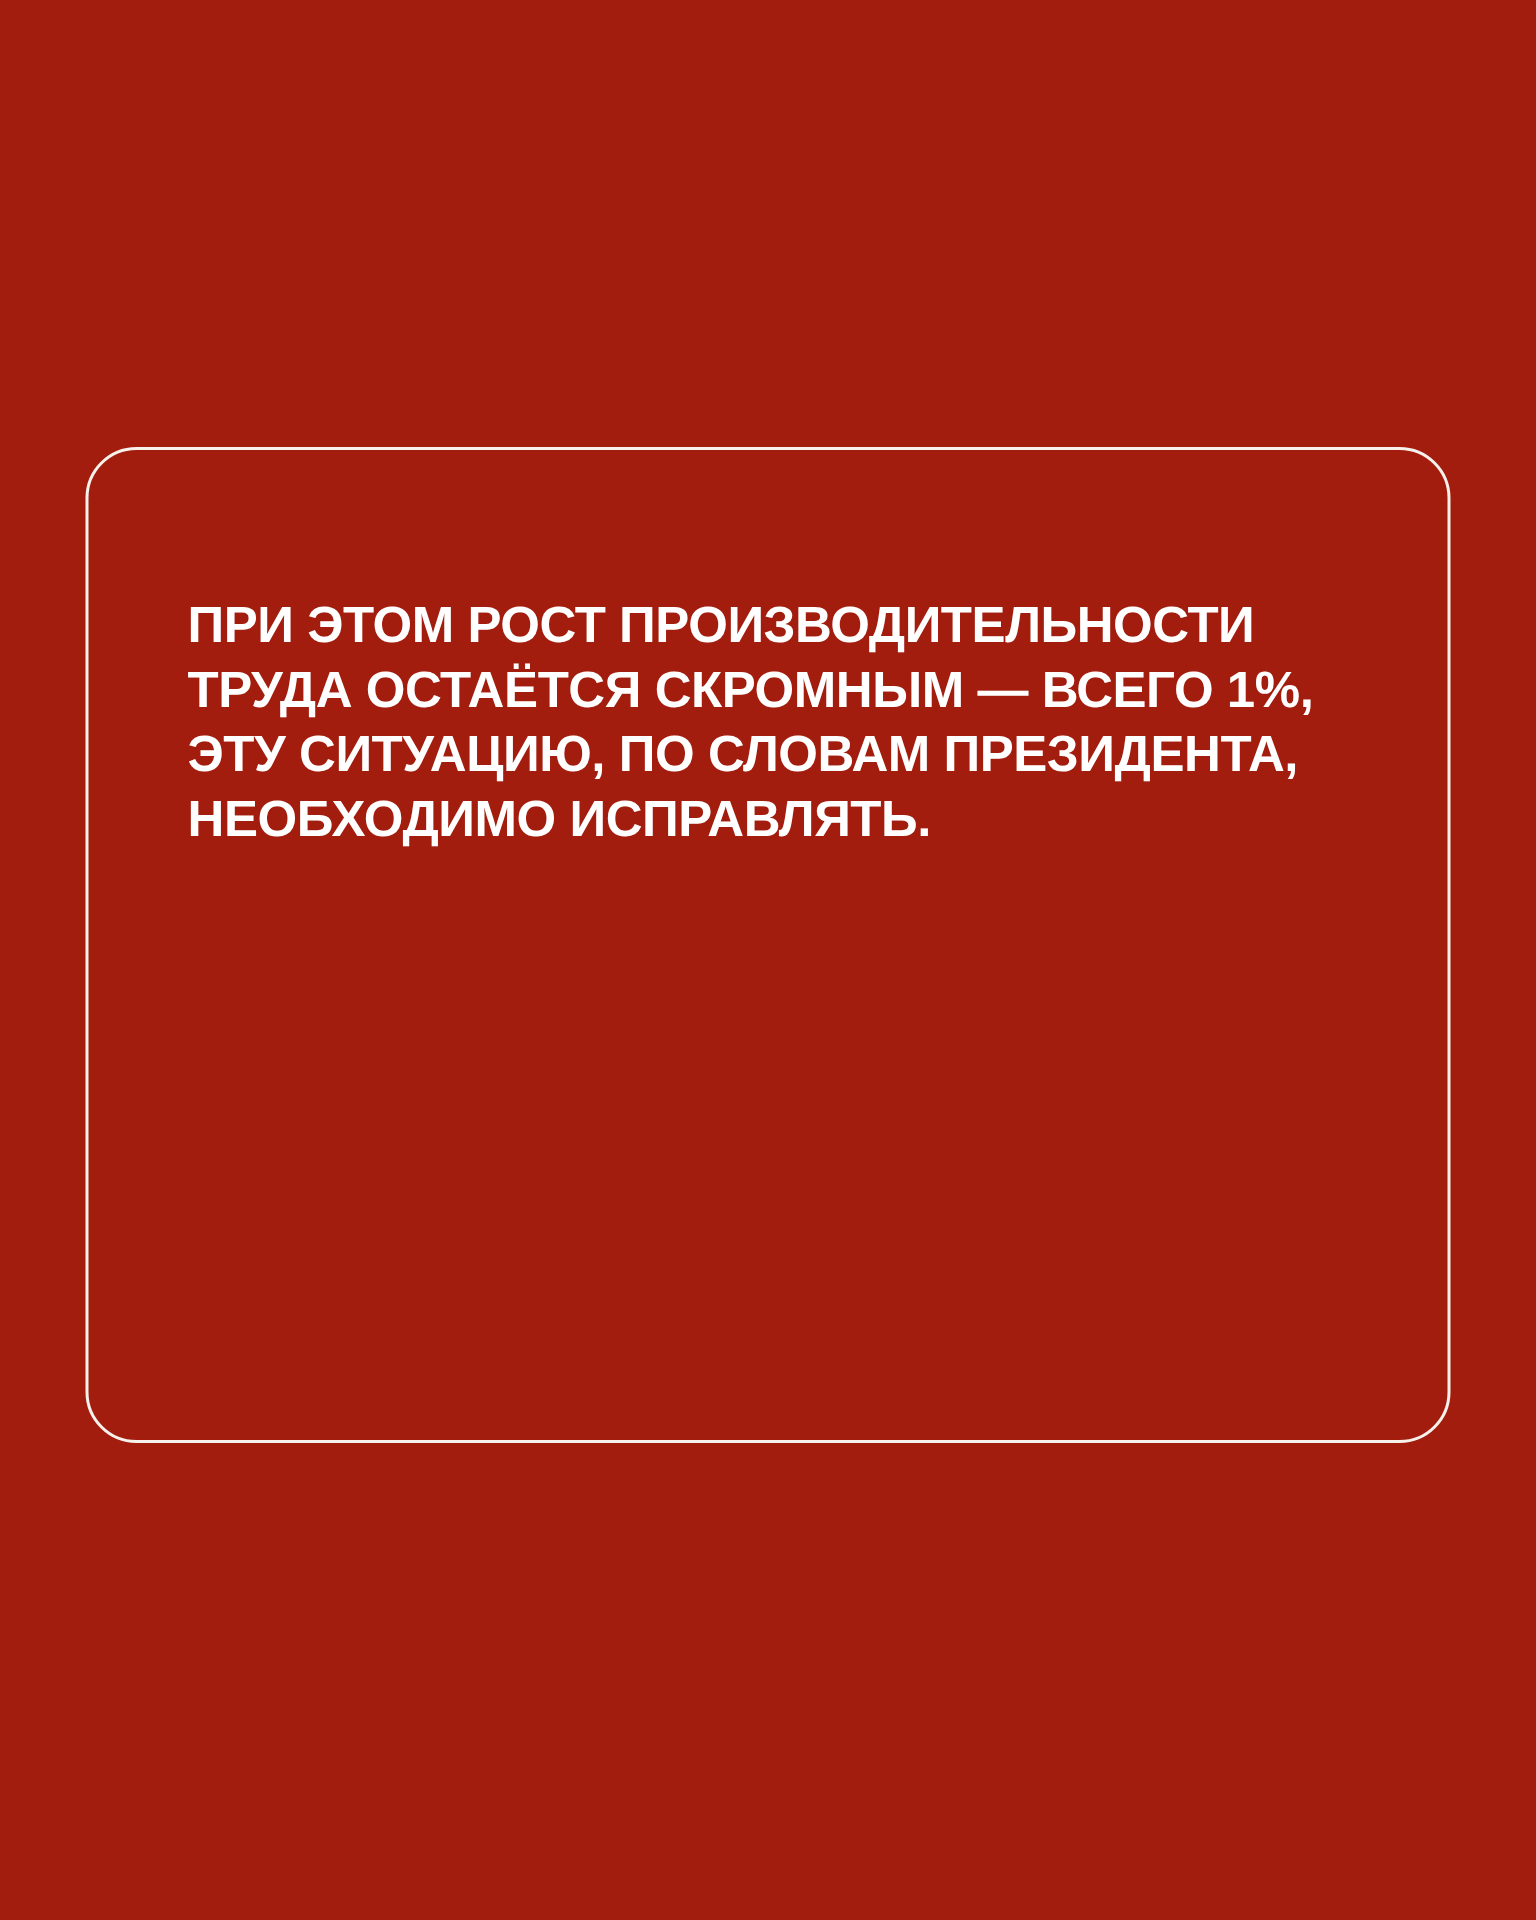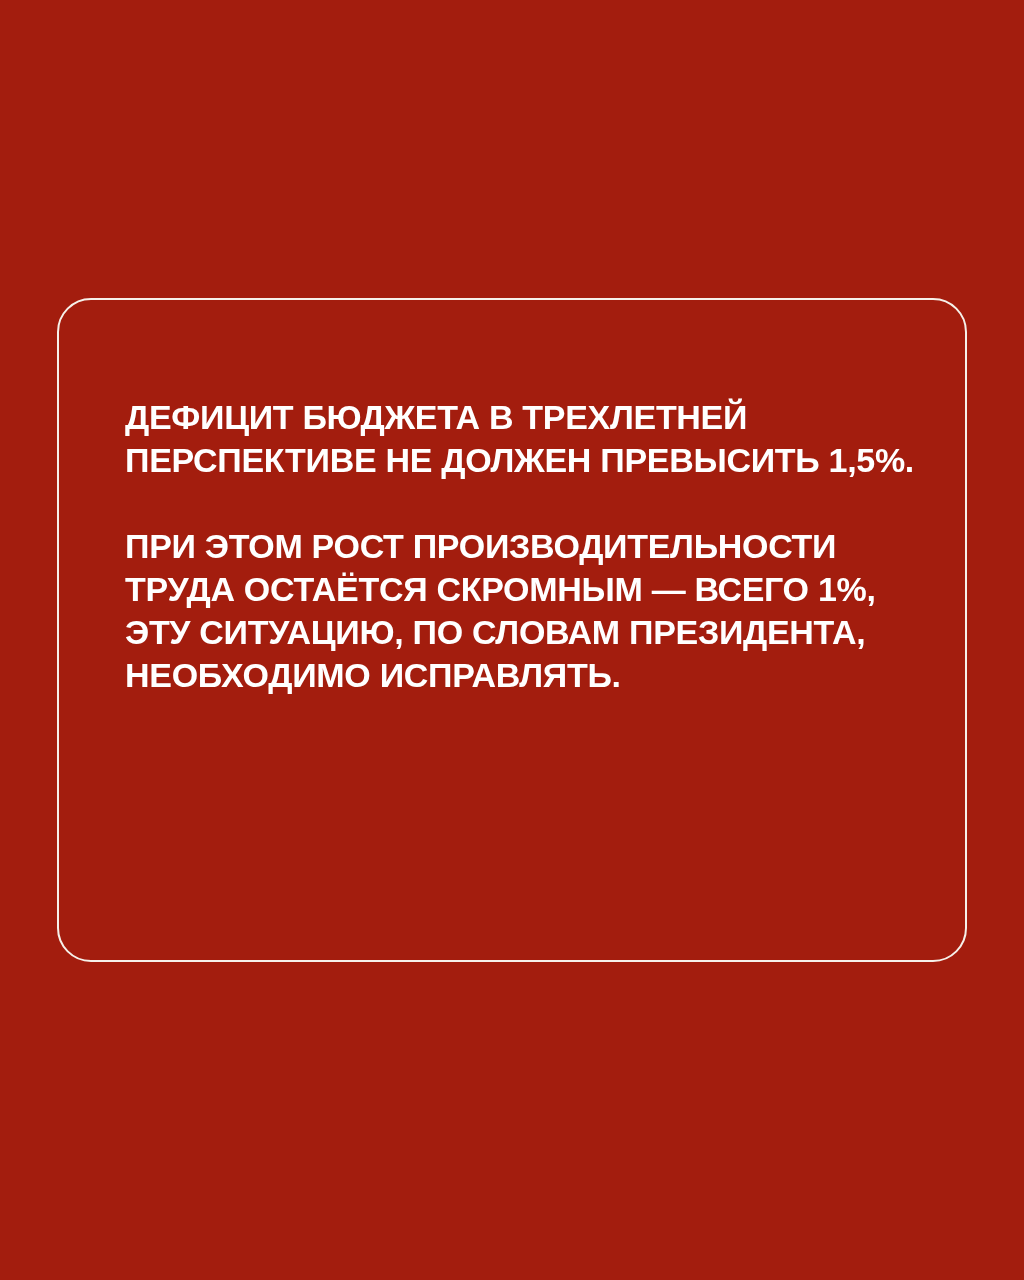--- a/index.html
+++ b/index.html
@@ -48,21 +48,19 @@
   .card-text p:last-child {
     margin-bottom: 0;
   }
 </style>
 </head>
 <body>
 
 <div class="poster">
   <div class="card">
     <div class="card-text">
-      <p>ДЕФИЦИТ БЮДЖЕТА В ТРЕХЛЕТНЕЙ
-ПЕРСПЕКТИВЕ НЕ ДОЛЖЕН ПРЕВЫСИТЬ 1,5%.</p>
       <p>ПРИ ЭТОМ РОСТ ПРОИЗВОДИТЕЛЬНОСТИ
 ТРУДА ОСТАЁТСЯ СКРОМНЫМ — ВСЕГО 1%,
 ЭТУ СИТУАЦИЮ, ПО СЛОВАМ ПРЕЗИДЕНТА,
 НЕОБХОДИМО ИСПРАВЛЯТЬ.</p>
     </div>
   </div>
 </div>
 
 </body></html>

